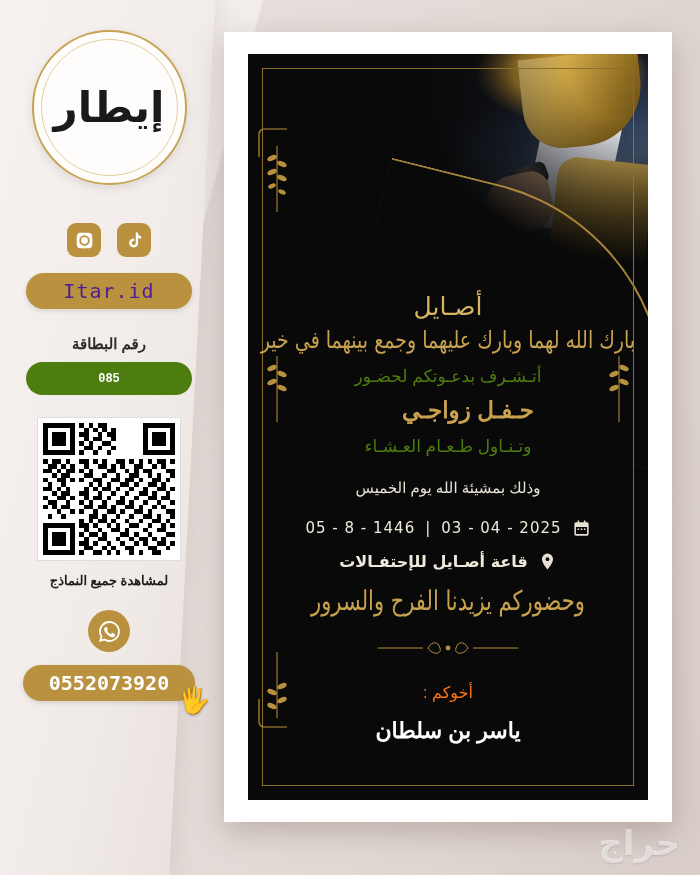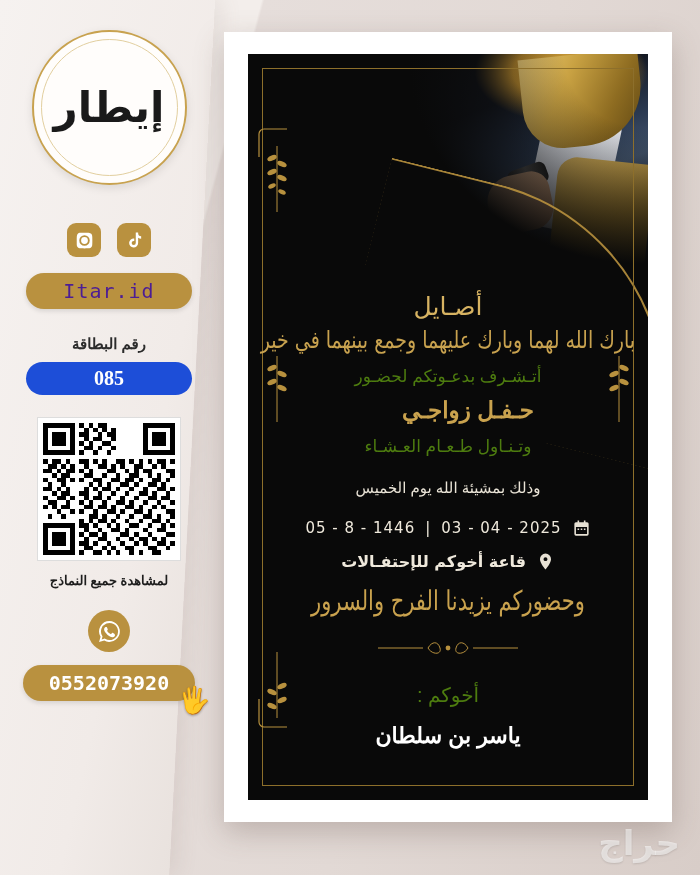--- a/index.html
+++ b/index.html
@@ -78,24 +78,24 @@
   }
 
   .card-no-label {
     margin-top: 26px;
     font-size: 15px; color: #2b2b2b; font-weight: bold;
     direction: rtl;
   }
   .card-no-pill {
     margin-top: 9px;
     width: 166px; height: 33px; border-radius: 17px;
-    background: #1d4ed8; color: #fff;
+    background: #4d7c0f; color: #fff;
     display: flex; align-items: center; justify-content: center;
-    font-size: 20px; font-weight: bold;
-    font-family: Liberation Serif, serif;
+    font-size: 12px; font-weight: bold;
+    font-family: Liberation Mono, monospace;
   }
 
   .qr-box {
     margin-top: 22px;
     width: 144px; height: 144px;
     background: #fff; padding: 5px;
     border: 1px solid #ddd;
   }
   .qr-box svg { display: block; width: 100%; height: 100%; }
 
@@ -269,21 +269,21 @@
     margin-top: 18px; transform: scaleY(1.3);
     letter-spacing: 1px;
   }
 
   .divider-orn {
     margin: 26px auto 0; width: 150px; height: 18px;
   }
   .divider-orn svg { width: 100%; height: 100%; }
 
   .t-akhukum {
-    font-size: 20px; color: #4d7c0f; margin-top: 26px; letter-spacing: 1px;
+    font-size: 16px; color: #f97316; margin-top: 26px; letter-spacing: 1px;
   }
   .t-name {
     font-size: 22px; color: #ffffff; font-weight: bold;
     margin-top: 16px; letter-spacing: 4px;
   }
 
   
   .sprig { position: absolute; width: 26px; height: 70px; }
   .sprig svg { width: 100%; height: 100%; }
   .s1 { left: 16px; top: 90px; }
@@ -663,21 +663,21 @@
           </svg>
         <span class="meta-text">2025 - 04 - 03</span>
         <span class="meta-text">|</span>
         <span class="meta-text">1446 - 8 - 05</span>
       </div>
 
       <div class="meta-row">
         <svg class="meta-ic" viewBox="0 0 24 24">
             <path d="M12 2a7 7 0 0 0-7 7c0 5.2 7 13 7 13s7-7.8 7-13a7 7 0 0 0-7-7zm0 9.5A2.5 2.5 0 1 1 14.5 9 2.5 2.5 0 0 1 12 11.5z"></path>
           </svg>
-        <span class="meta-text bold">قاعة أخوكم للإحتفـالات</span>
+        <span class="meta-text bold">قاعة أصـايل للإحتفـالات</span>
       </div>
 
       <div class="t-congrats">وحضوركم يزيدنا الفرح والسرور</div>
 
       <div class="divider-orn">
         <svg viewBox="0 0 150 18">
           <path d="M5 9h45M100 9h45" stroke="#b8913e" stroke-width="1" fill="none"></path>
           <path d="M55 9c4-7 10-7 12 0s-8 7-12 0zM95 9c-4-7-10-7-12 0s8 7 12 0z" fill="none" stroke="#b8913e" stroke-width="1"></path>
           <circle cx="75" cy="9" r="2.4" fill="#b8913e"></circle>
         </svg>

